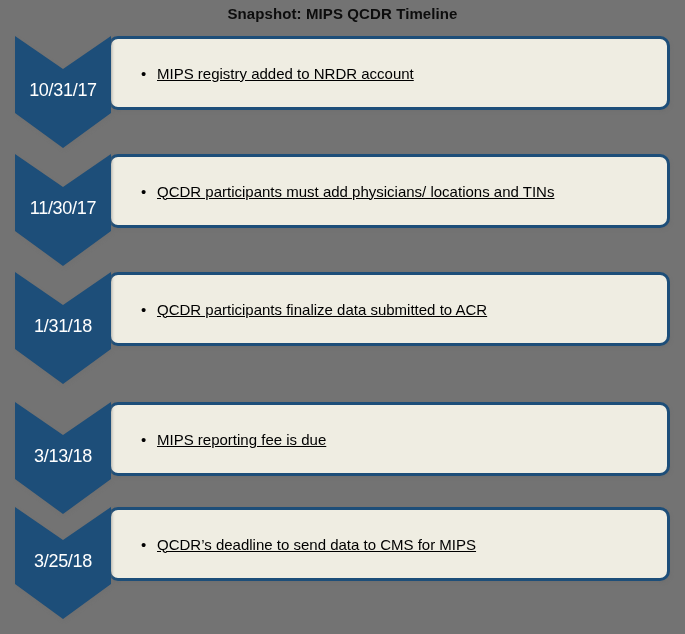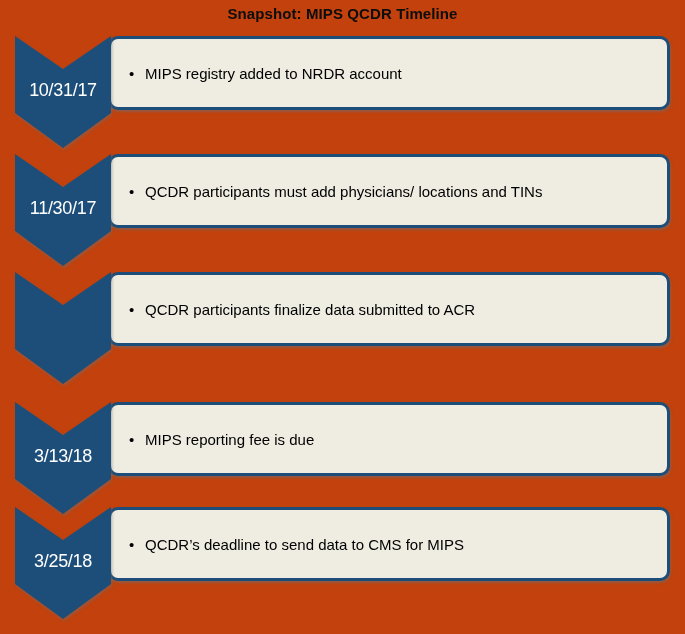--- a/index.html
+++ b/index.html
@@ -5,21 +5,21 @@
   html, body {
     margin: 0;
     padding: 0;
     background: #ffffff;
     font-family: "Liberation Sans", sans-serif;
   }
   .canvas {
     position: relative;
     width: 685px;
     height: 634px;
-    background: #c2410c;
+    background: #737373;
     overflow: hidden;
   }
   .title {
     position: absolute;
     top: 5px;
     left: 0;
     width: 100%;
     text-align: center;
     font-size: 15px;
     font-weight: bold;
@@ -48,23 +48,24 @@
     background: #EFEDE2;
     border: 3px solid #1D4E79;
     border-radius: 10px;
     display: flex;
     align-items: center;
     padding-left: 17px;
     padding-right: 10px;
     box-shadow: 1px 2px 2.5px rgba(110, 110, 110, 0.55);
   }
   .milestone-box ul {
-    margin: 0;
+    margin: 12px;
     padding: 0;
     list-style: none;
+    text-decoration: underline;
   }
   .milestone-box li {
     position: relative;
     padding-left: 17px;
     font-size: 15px;
     line-height: 25px;
     color: #000000;
   }
   .milestone-box li::before {
     content: "\2022";
@@ -142,20 +143,21 @@
   <div class="step s3">
     <div class="milestone-box">
       <ul>
         <li>QCDR participants finalize data submitted to ACR</li>
       </ul>
     </div>
     <div class="chevron-wrap">
       <svg viewBox="0 0 96 112" preserveAspectRatio="none">
         <path d="M0,0 L48,33 L96,0 L96,77 L48,112 L0,77 Z" fill="#1D4E79"></path>
       </svg>
+      <span class="date">1/31/18</span>
     </div>
   </div>
 
   <div class="step s4">
     <div class="milestone-box">
       <ul>
         <li>MIPS reporting fee is due</li>
       </ul>
     </div>
     <div class="chevron-wrap">

